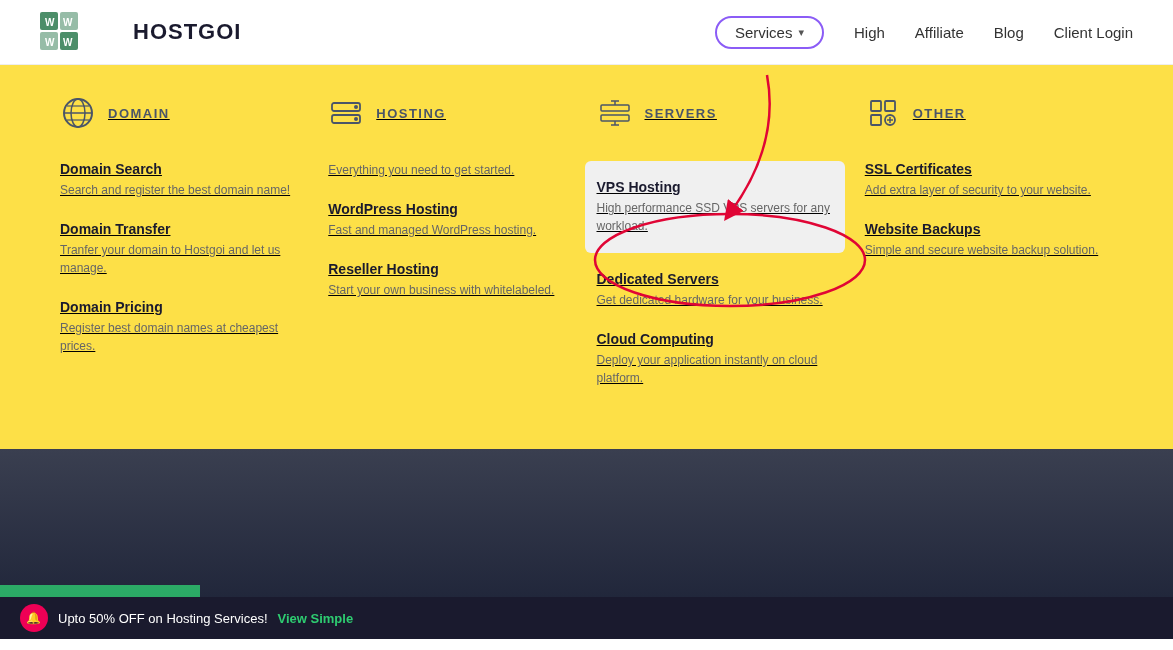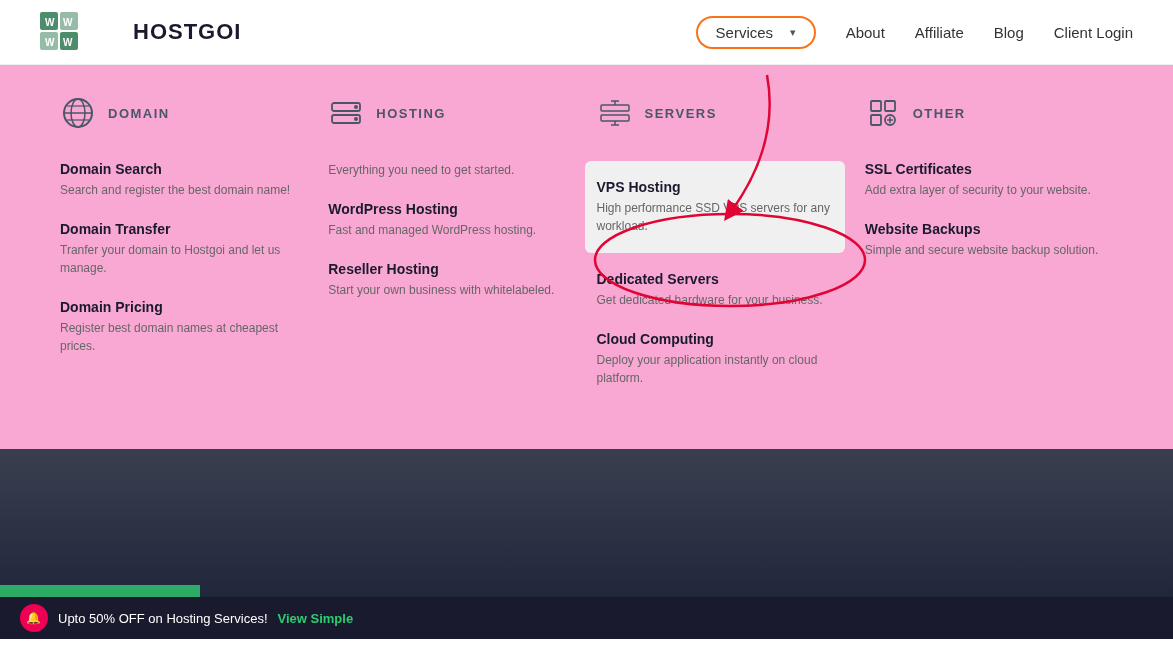--- a/index.html
+++ b/index.html
@@ -38,48 +38,49 @@
       align-items: center;
       gap: 30px;
     }
     .nav-item {
       font-size: 15px;
       color: #333;
       cursor: pointer;
       text-decoration: none;
     }
     .nav-services {
-      border: 2px solid #f97316;
+      border: 2px solid #8b5cf6;
       border-radius: 30px;
       padding: 6px 18px;
       color: #333;
       display: flex;
       align-items: center;
-      gap: 17px;
+      gap: 6px;
       font-size: 15px;
       cursor: pointer;
     }
     .nav-services .chevron {
       font-size: 11px;
       color: #555;
     }
     .nav-client-login {
       font-size: 15px;
       color: #333;
       cursor: pointer;
     }
 
     
     .dropdown-area {
-      background: #f9a8d4;
+      background: #fde047;
       padding: 30px 60px 40px 60px;
       display: grid;
       grid-template-columns: 1fr 1fr 1fr 1fr;
       gap: 0 20px;
       position: relative;
+      text-decoration: underline;
     }
 
     .dropdown-col {}
     .col-header {
       display: flex;
       align-items: center;
       gap: 12px;
       margin-bottom: 20px;
       padding-bottom: 10px;
     }
@@ -192,21 +193,21 @@
       <text x="23" y="34" font-size="10" fill="#fff" font-weight="bold">W</text>
     </svg>
     <span class="logo-text">HOSTGOI</span>
   </div>
 
   <div class="nav">
     <div class="nav-services">
       <span>Services</span>
       <span class="chevron">▾</span>
     </div>
-    <a class="nav-item">About</a>
+    <a class="nav-item">High</a>
     <a class="nav-item">Affiliate</a>
     <a class="nav-item">Blog</a>
     <a class="nav-client-login">Client Login</a>
   </div>
 </div>
 
 <div class="dropdown-area" style="position:relative;">
 
   <div class="dropdown-col">
     <div class="col-header">

